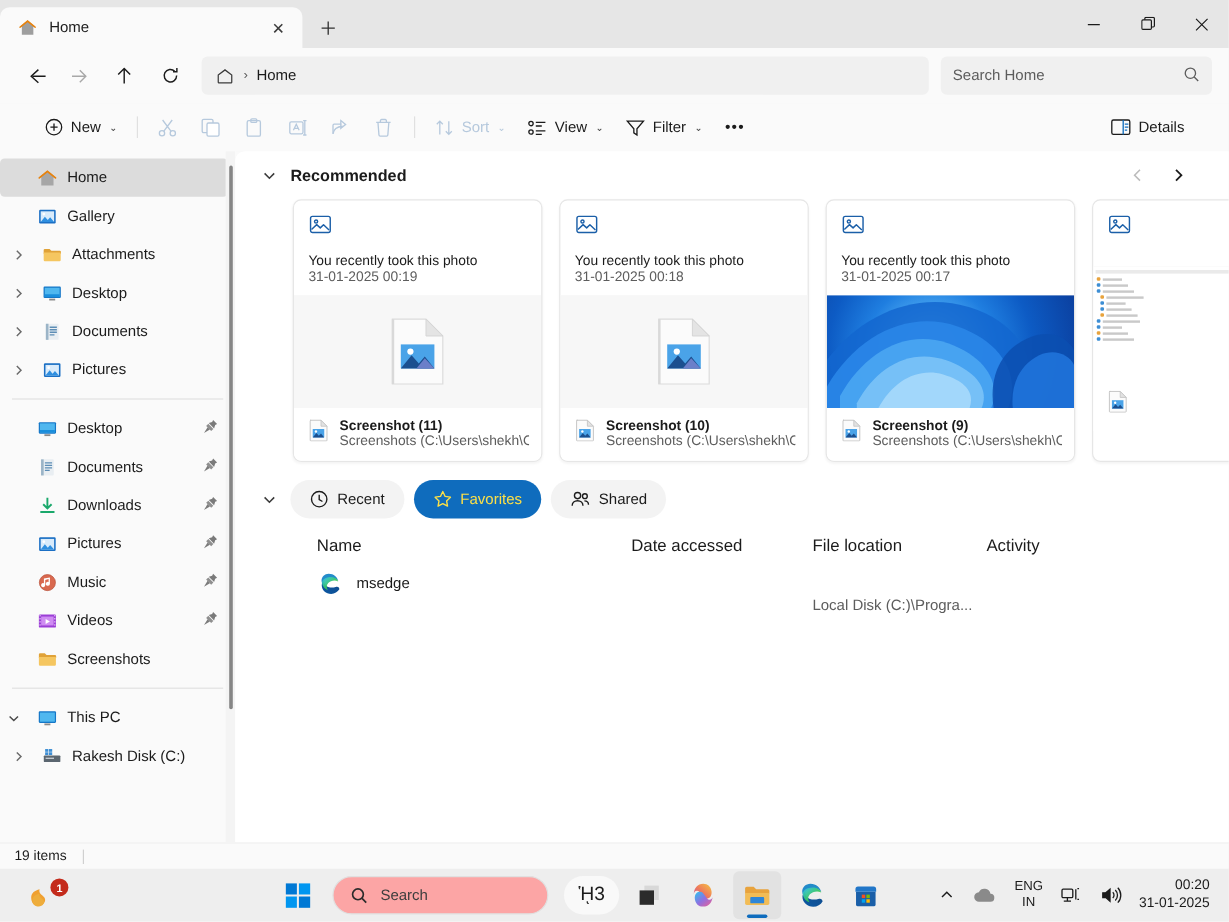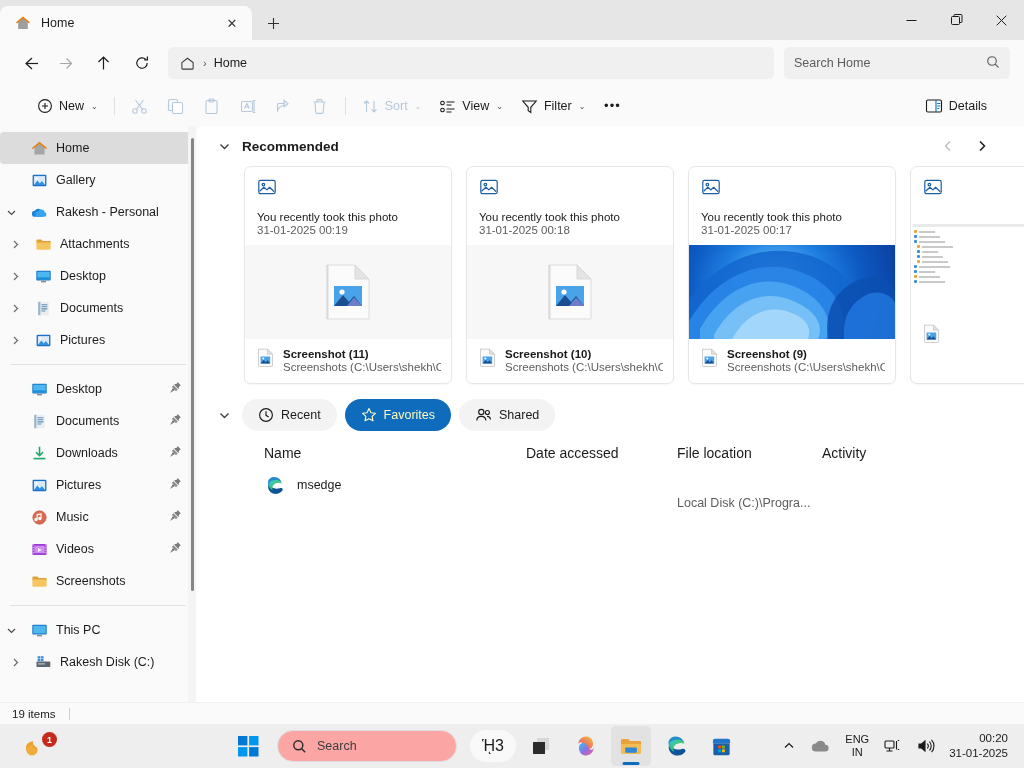--- a/index.html
+++ b/index.html
@@ -137,21 +137,21 @@
   .card-name { font-size: 11.5px; font-weight: bold; color: #1b1b1b; }
   .card-path { font-size: 11.5px; color: #5d5d5d; white-space: nowrap; overflow: hidden; }
 
   
   .pillrow { display: flex; align-items: center; height: 46px; padding-left: 14px; margin-top: 8px; }
   .pills { display: flex; gap: 8px; margin-left: 4px; }
   .pill {
     height: 32px; border-radius: 16px; background: #f3f3f3; display: flex;
     align-items: center; gap: 7px; padding: 0 16px; font-size: 12.5px; color: #1b1b1b;
   }
-  .pill.active { background: #0f6cbd; color: #fef9c3; }
+  .pill.active { background: #0f6cbd; color: #fde047; }
 
   
   .listhead { display: flex; height: 30px; align-items: center; padding-left: 68px; font-size: 14px; color: #1b1b1b; }
   .col-name { width: 262px; }
   .col-date { width: 151px; }
   .col-loc  { width: 145px; }
   .col-act  { width: 120px; }
   .listrow { display: flex; height: 34px; align-items: center; padding-left: 68px; font-size: 12.5px; color: #1b1b1b; }
   .listrow .col-name { display: flex; align-items: center; gap: 12px; }
   .listrow .col-loc { color: #5d5d5d; white-space: nowrap; overflow: hidden; margin-top: 36px; }
@@ -389,34 +389,20 @@
             <span class="sb-expander empty"></span>
             <span class="sb-icon">
               <svg width="17" height="17" viewBox="0 0 17 17">
                 <rect x="1.6" y="2.8" width="13.8" height="11.4" rx="1" fill="#1b6fc4"></rect>
                 <rect x="2.9" y="4.1" width="11.2" height="8.8" fill="#d9ebfb"></rect>
                 <path d="M2.9 12.9l3.5-4.3 2.4 2.8 2-2.3 3.3 3.8z" fill="#2f8fe0"></path>
                 <circle cx="5.5" cy="6.4" r="1.1" fill="#fff"></circle>
               </svg>
             </span>
             <span>Gallery</span>
-          </div>
-          <div class="sb-item indent-0">
-            <span class="sb-expander">
-              <svg width="11" height="11" viewBox="0 0 11 11" fill="none" stroke="#4a4a4a" stroke-width="1.2">
-                <path d="M2 4l3.5 3.5L9 4"></path>
-              </svg>
-            </span>
-            <span class="sb-icon">
-              <svg width="17" height="17" viewBox="0 0 17 17">
-                <path d="M4 12.8a3 3 0 0 1-.2-6 4 4 0 0 1 7.4.9 2.6 2.6 0 0 1-.2 5.1z" fill="#1a86d9"></path>
-                <path d="M6.8 12.8a2.6 2.6 0 0 1 .4-5.2 3.6 3.6 0 0 1 6.7.6 2.4 2.4 0 0 1-.4 4.6z" fill="#38a3ef"></path>
-              </svg>
-            </span>
-            <span>Rakesh - Personal</span>
           </div>
           <div class="sb-item indent-1">
             <span class="sb-expander">
               <svg width="11" height="11" viewBox="0 0 11 11" fill="none" stroke="#6a6a6a" stroke-width="1.2">
                 <path d="M4 2l3.5 3.5L4 9"></path>
               </svg>
             </span>
             <span class="sb-icon">
               <svg width="17" height="17" viewBox="0 0 17 17">
                 <path d="M1.4 4.4a1 1 0 0 1 1-1h3.9l1.5 1.5h7a1 1 0 0 1 1 1v1.5H1.4z" fill="#e0a238"></path>

